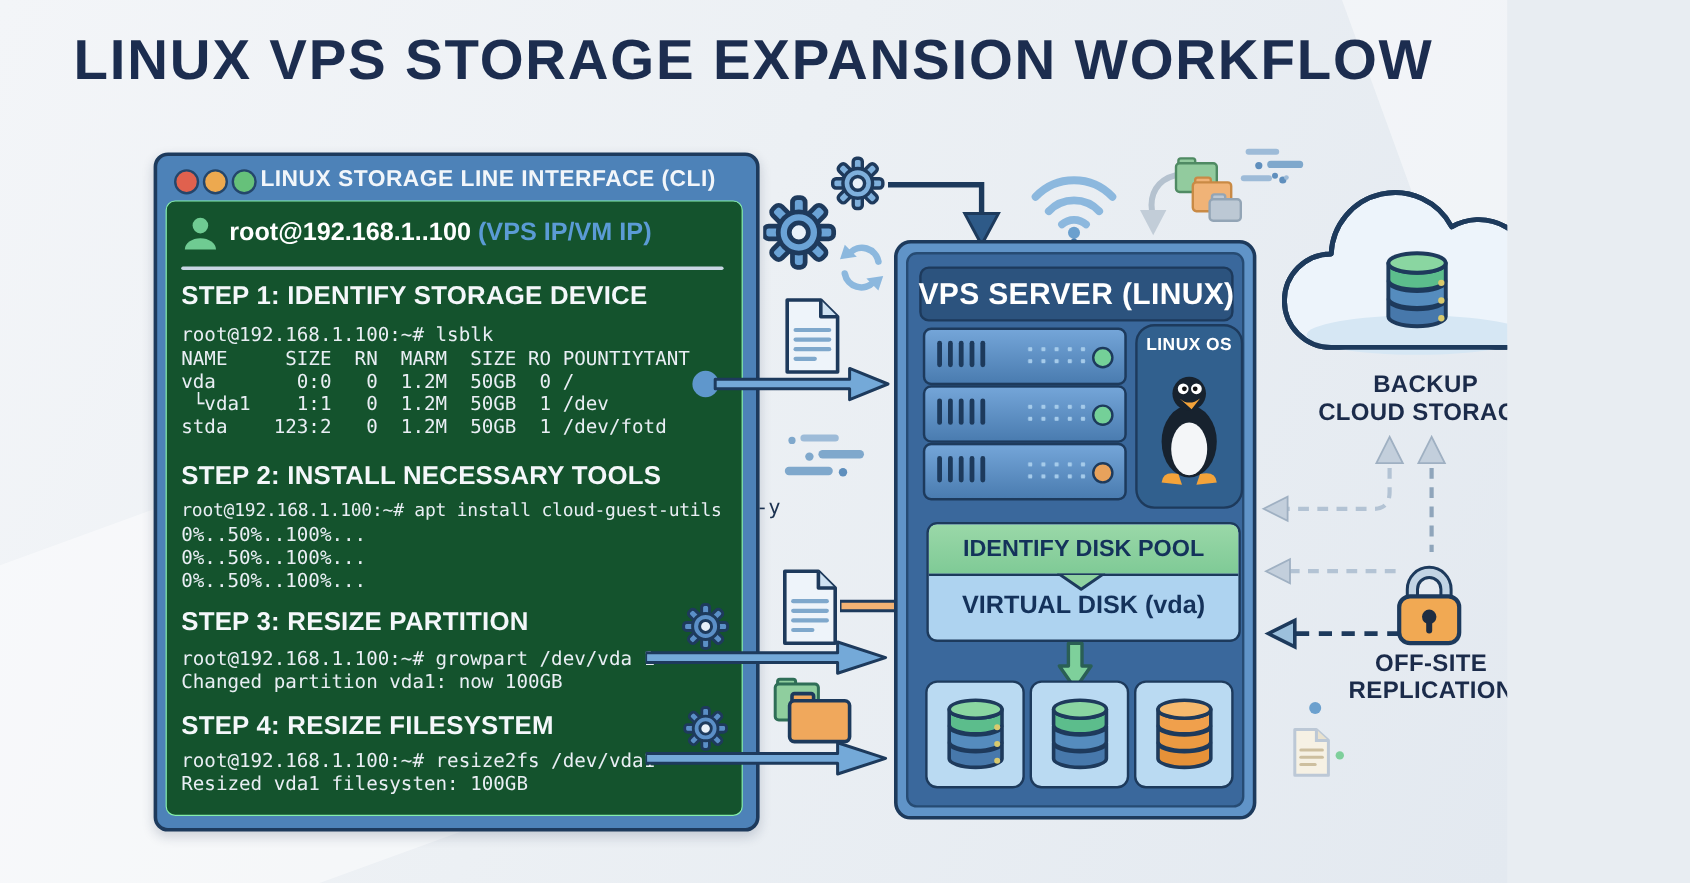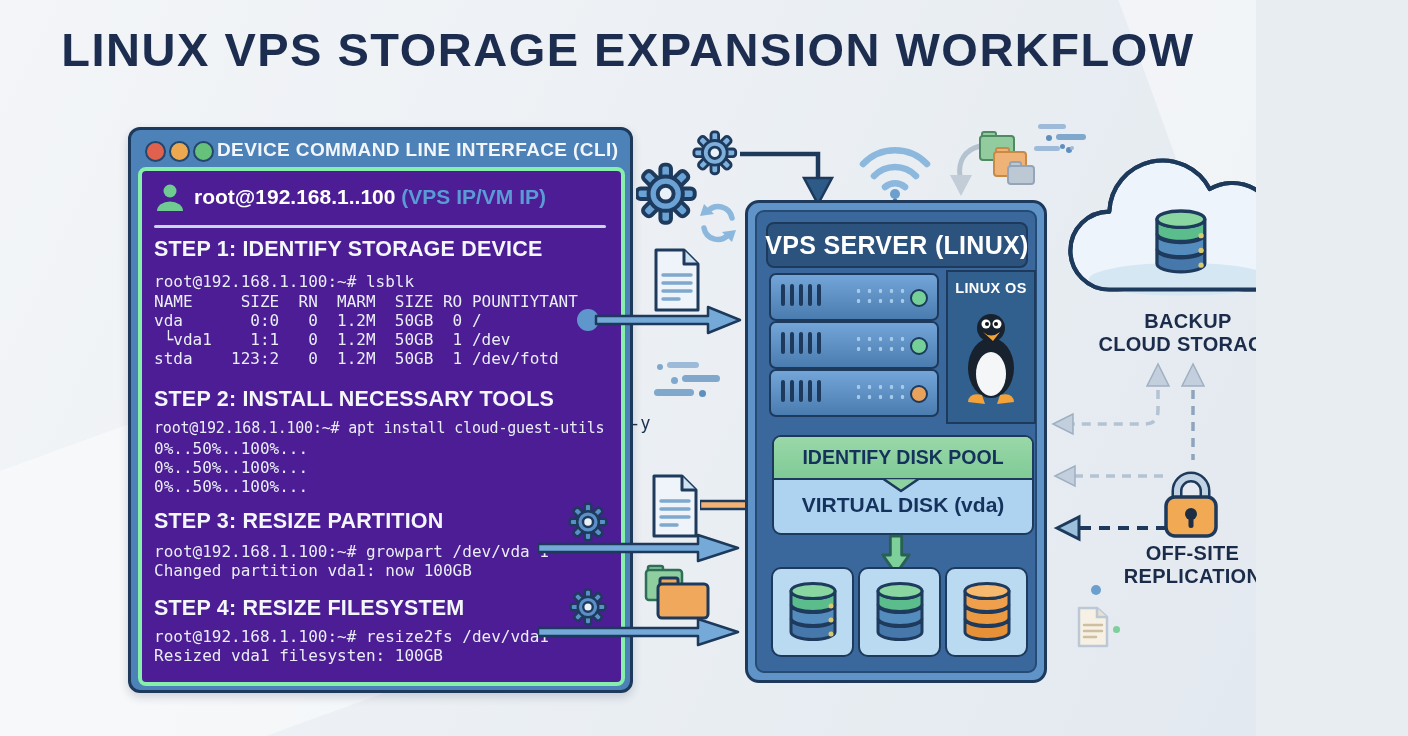--- a/index.html
+++ b/index.html
@@ -9,22 +9,22 @@
   .abs{position:absolute;}
   .streak{position:absolute;background:rgba(255,255,255,.45);transform:rotate(-20deg);}
   .page-title{width:100%;text-align:center;font-weight:700;font-size:47px;
               letter-spacing:1.5px;color:#1c2d4f;white-space:nowrap;}
   
   .term{left:128px;top:127px;width:499px;height:560px;background:#4d82b8;
         border:3px solid #1d3a5c;border-radius:12px;box-shadow:0 4px 10px rgba(20,40,70,.18);}
   .term-title{position:absolute;left:86px;top:0;height:40px;line-height:40px;
               font-weight:700;font-size:19px;color:#f2f6fa;letter-spacing:.4px;white-space:nowrap;}
   .tl{position:absolute;top:11px;width:17px;height:17px;border-radius:50%;border:2px solid #24466b;}
-  .screen{position:absolute;left:7px;top:37px;width:479px;height:511px;background:#4c1d95;
-          border-radius:8px;border:4px solid #86efac;}
+  .screen{position:absolute;left:7px;top:37px;width:479px;height:511px;background:#14532d;
+          border-radius:8px;border:1px solid #86efac;}
   .mono{position:absolute;font-family:"DejaVu Sans Mono",monospace;font-size:16px;
         color:#e9eef4;white-space:pre;line-height:19px;}
   .shead{position:absolute;font-weight:700;font-size:21.5px;color:#f4f7fa;
          letter-spacing:.2px;white-space:nowrap;}
   .prompt{position:absolute;font-weight:700;font-size:21px;color:#ffffff;white-space:nowrap;}
   .prompt .note{color:#5b9bd5;}
   .divider{position:absolute;height:3px;background:#c9d6e4;border-radius:2px;}
   
   .server{left:745px;top:200px;width:296px;height:477px;background:#6094c8;
           border:3.5px solid #1d3a5c;border-radius:14px;}
@@ -36,21 +36,21 @@
   .unit{position:absolute;left:21px;width:166px;height:44px;border:2.5px solid #1d3a5c;border-radius:7px;
         background:linear-gradient(#74a5d8,#4a7cb0);}
   .slots{position:absolute;left:10px;top:9px;display:flex;gap:5px;}
   .slots span{width:4px;height:22px;background:#1d3a5c;border-radius:2px;}
   .dgrid{position:absolute;left:82px;top:11px;width:52px;height:20px;
          background-image:radial-gradient(circle,#a5cbea 1.7px,transparent 2.1px);
          background-size:11px 10px;}
   .led{position:absolute;right:9px;top:14px;width:14px;height:14px;border-radius:50%;
        border:2.5px solid #1d3a5c;background:#74d098;}
   .os-panel{position:absolute;left:198px;top:67px;width:86px;height:150px;background:#31608e;
-            border:2px solid #1d3a5c;border-radius:0;}
+            border:2px solid #1d3a5c;border-radius:16px;}
   .os-label{position:absolute;width:100%;top:8px;text-align:center;color:#fff;font-weight:700;
             font-size:14.5px;letter-spacing:.4px;}
   .pool-card{position:absolute;left:24px;top:232px;width:258px;height:96px;border:2.5px solid #1d3a5c;
              border-radius:9px;overflow:hidden;background:#aed3f0;}
   .pool-green{height:41px;background:linear-gradient(#9ad8a8,#7fca96);border-bottom:2.5px solid #1d3a5c;
               display:flex;align-items:center;justify-content:center;}
   .pool-label{color:#14325b;font-weight:700;font-size:19.5px;white-space:nowrap;}
   .vdisk{height:50px;display:flex;align-items:center;justify-content:center;}
   .vdisk-label{color:#14325b;font-weight:700;font-size:21px;white-space:nowrap;}
   .tile{position:absolute;top:364px;width:79px;height:86px;background:#badaf2;border:2.5px solid #1d3a5c;
@@ -103,21 +103,21 @@
 
   <div class="streak" style="left:-140px;top:420px;width:620px;height:340px;"></div>
   <div class="streak" style="left:1150px;top:-80px;width:420px;height:260px;"></div>
 
   <div class="abs page-title" style="top:22px;">LINUX VPS STORAGE EXPANSION WORKFLOW</div>
 
   <div class="abs term">
     <span class="tl" style="left:14px;background:#e0614e;"></span>
     <span class="tl" style="left:38px;background:#eda94f;"></span>
     <span class="tl" style="left:62px;background:#66c17a;"></span>
-    <div class="term-title">DEVICE COMMAND LINE INTERFACE (CLI)</div>
+    <div class="term-title">LINUX STORAGE LINE INTERFACE (CLI)</div>
 
     <div class="screen">
       <svg class="abs" style="left:12px;top:10px;" width="32" height="32" viewBox="0 0 32 32">
         <circle cx="16" cy="10" r="6.5" fill="#6fcb92"></circle>
         <path d="M3 30 a13 9.5 0 0 1 26 0 z" fill="#6fcb92"></path>
       </svg>
       <div class="prompt" style="left:52px;top:14px;"><span>root@192.168.1..100</span> <span class="note">(VPS IP/VM IP)</span></div>
       <div class="divider" style="left:12px;top:54px;width:452px;"></div>
 
       <div class="shead" style="left:12px;top:66px;">STEP 1: IDENTIFY STORAGE DEVICE</div>

